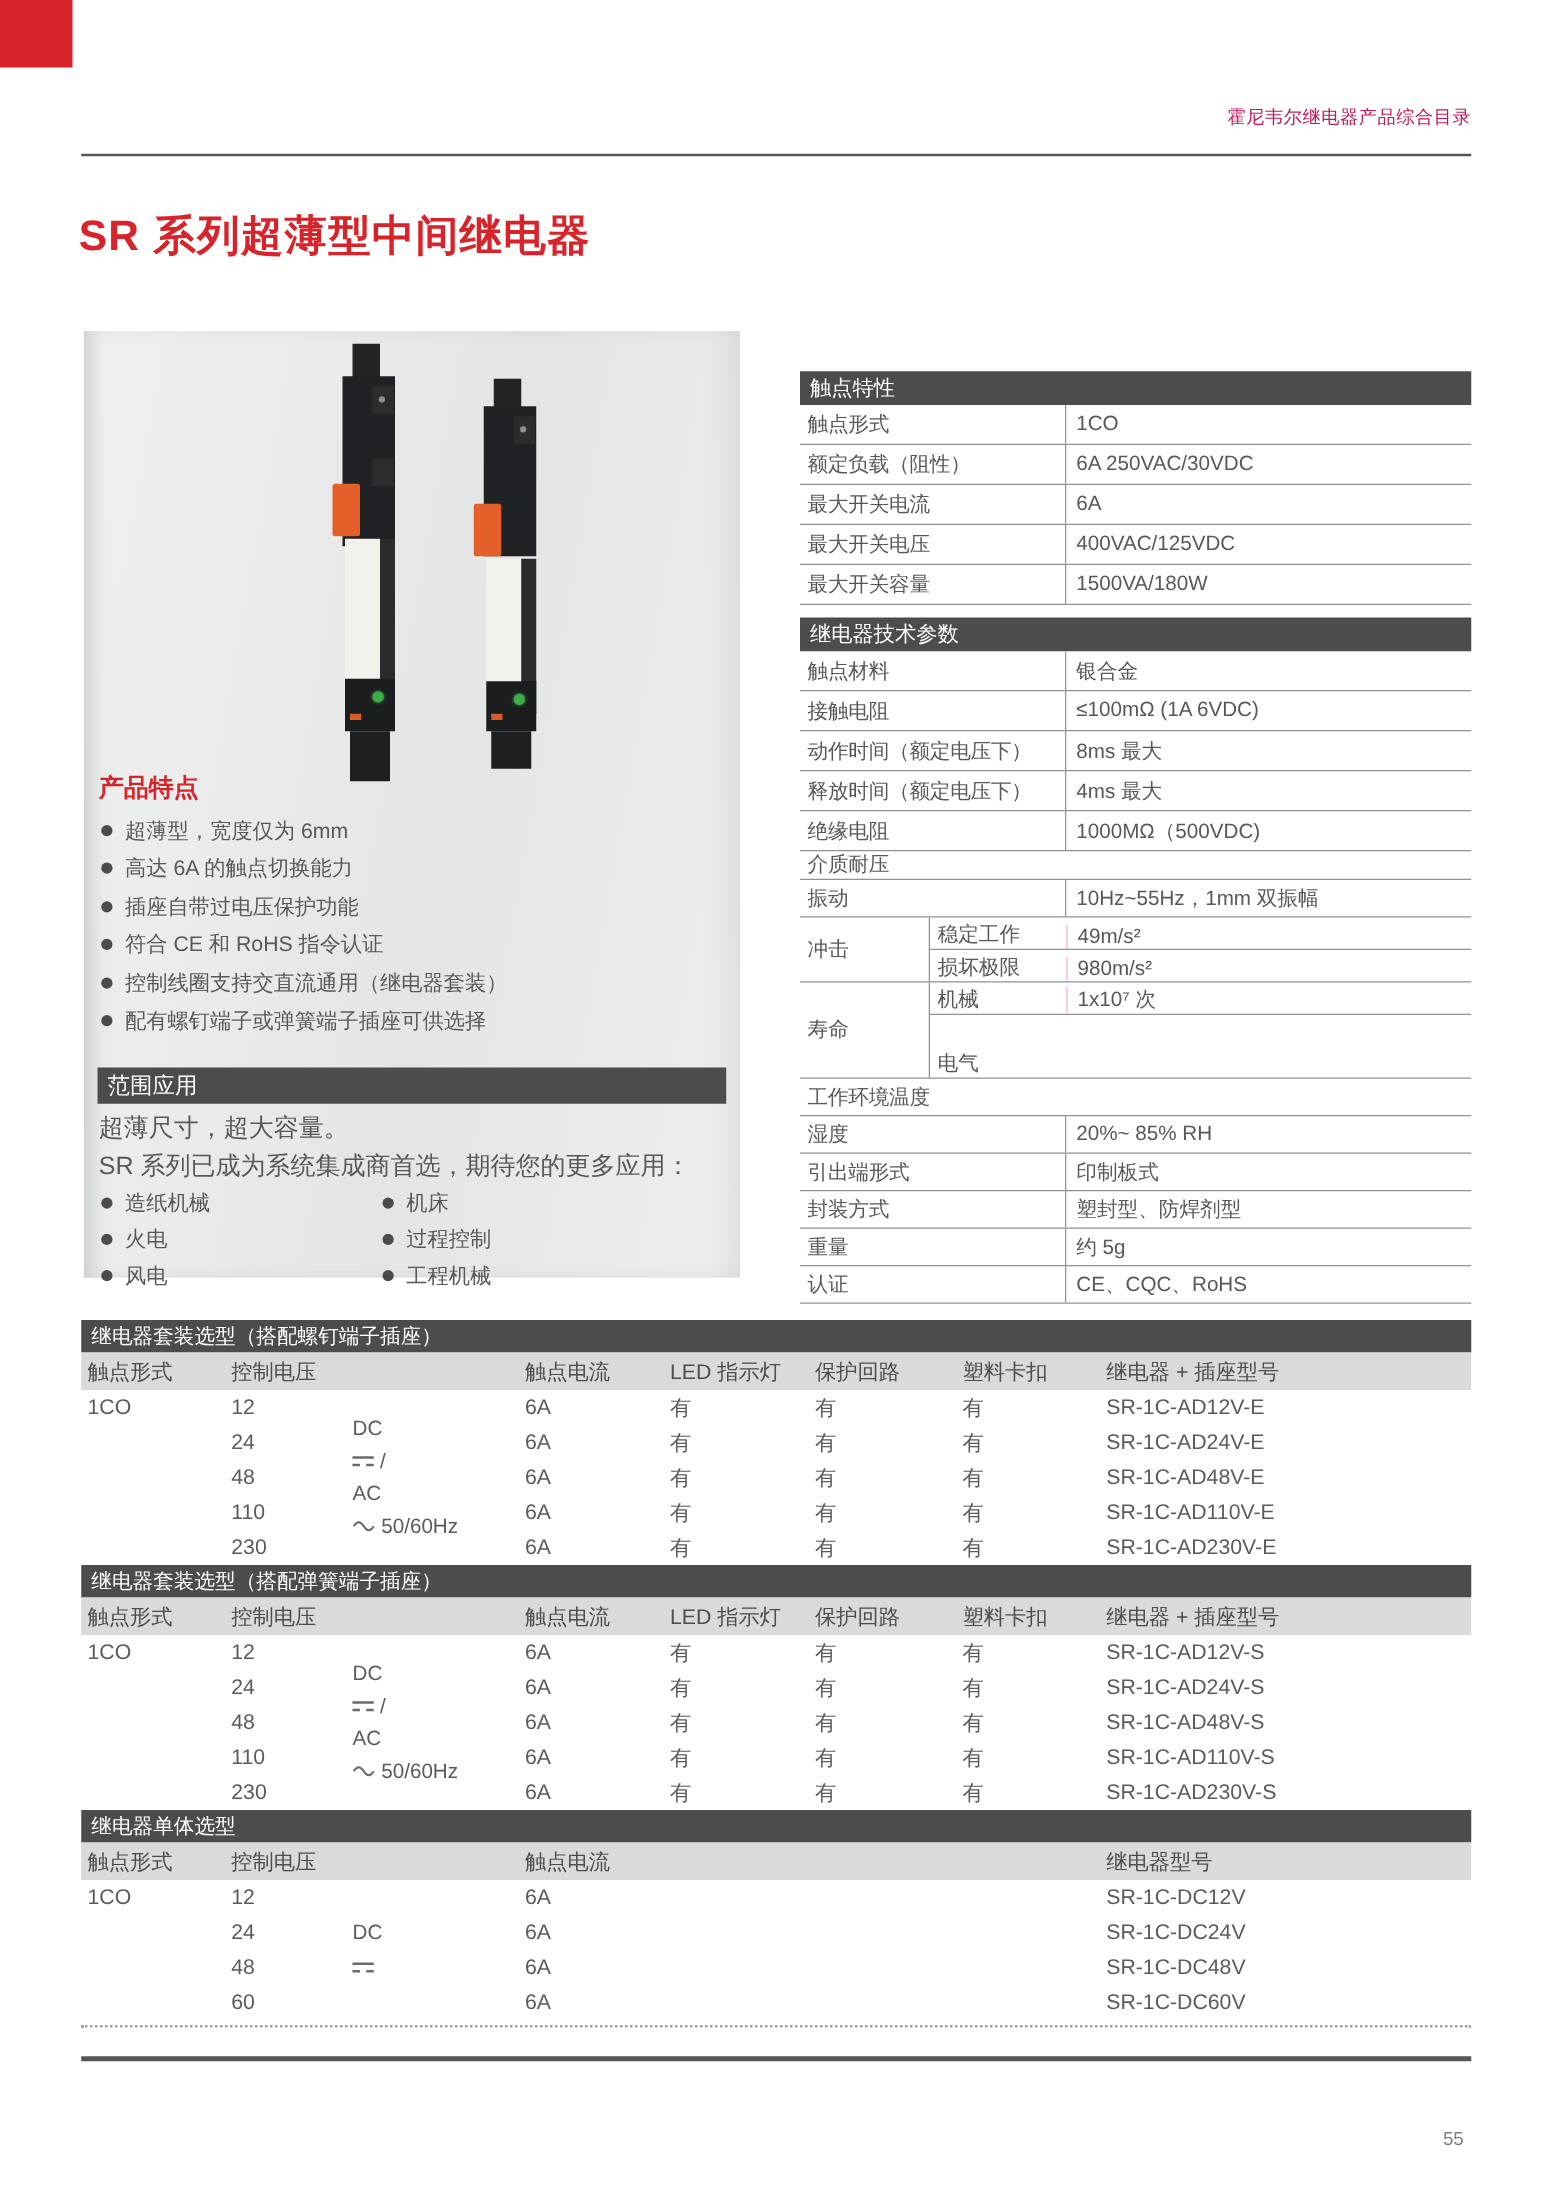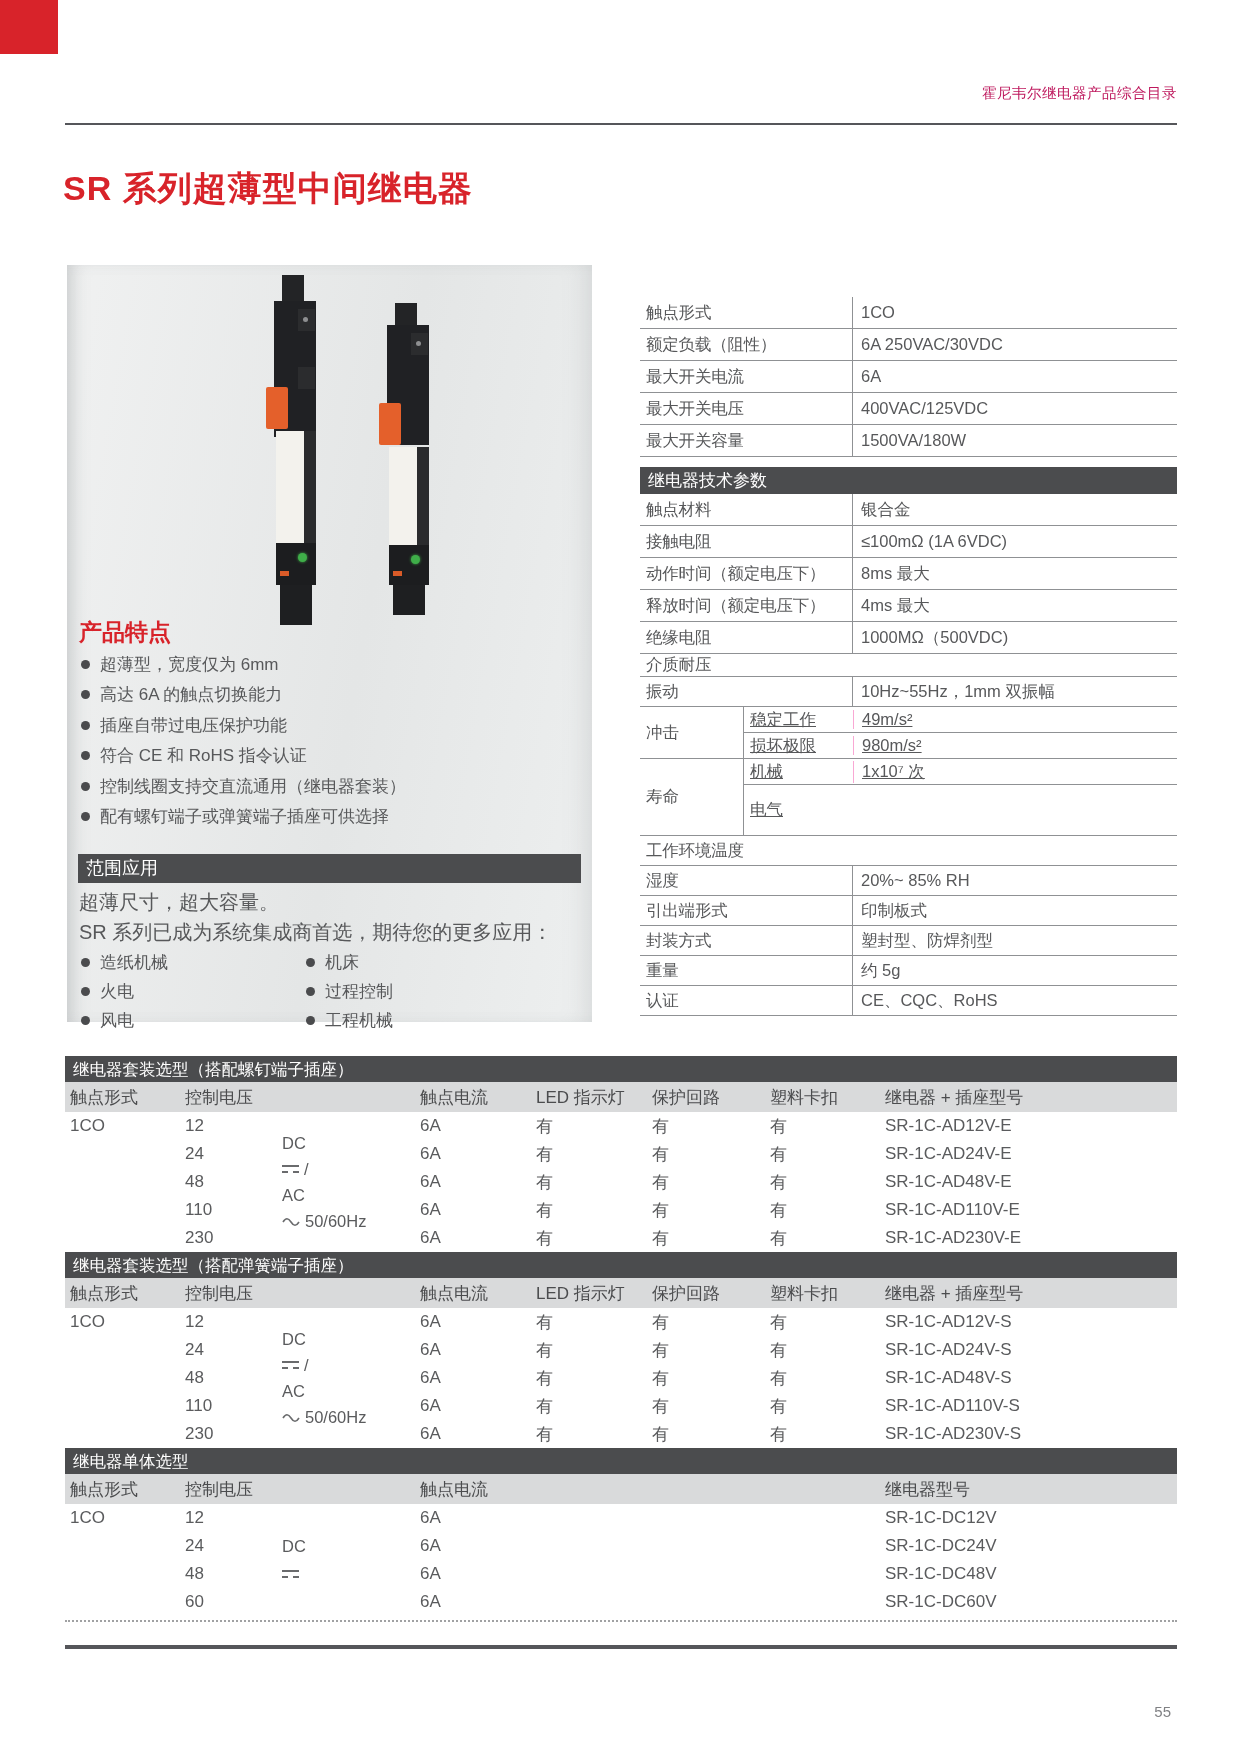--- a/index.html
+++ b/index.html
@@ -12,21 +12,21 @@
   .hdr{position:absolute;top:84px;right:64px;font-size:14.5px;color:#be185d;letter-spacing:.5px;}
   .rule-top{position:absolute;top:123px;left:65px;width:1112px;height:2px;background:#55565a;}
   .title{position:absolute;top:166px;left:63px;margin:0;font-size:34px;font-weight:bold;color:#d8232a;letter-spacing:1px;}
 
   
   .panel{
     position:absolute;left:67px;top:265px;width:525px;height:757px;
     background:linear-gradient(100deg,#f0f1f1 0%,#e4e6e6 55%,#edefef 100%);
     box-shadow:inset 14px 0 18px -10px rgba(120,125,128,.35), inset -20px 0 24px -16px rgba(140,145,148,.25);
   }
-  .feat-head{position:absolute;left:12px;top:352px;font-size:23px;font-weight:bold;color:#d8232a;}
+  .feat-head{position:absolute;left:12px;top:352px;font-size:20px;font-weight:bold;color:#d8232a;}
   .feat-list{position:absolute;left:12px;top:384px;margin:0;padding:0;list-style:none;}
   .feat-list li{display:flex;align-items:center;height:30.5px;font-size:17px;color:#57585a;}
   .dot{width:9px;height:9px;border-radius:50%;background:#4a4b4d;margin:0 10px 0 2px;flex:0 0 9px;}
   .app-bar{position:absolute;left:11px;top:589px;width:495px;height:29px;background:#4b4c4e;color:#fff;
            font-size:18px;line-height:29px;padding-left:8px;}
   .app-line{position:absolute;left:12px;font-size:20px;color:#57585a;white-space:nowrap;}
   .app-cols{position:absolute;left:12px;top:683px;width:480px;}
   .app-row{display:flex;height:29px;align-items:center;}
   .app-cell{display:flex;align-items:center;width:225px;font-size:17px;color:#57585a;}
 
@@ -51,21 +51,21 @@
   .trow{display:flex;border-bottom:1px solid #8f9194;align-items:stretch;font-size:16.5px;color:#57585a;}
   .h31{height:31px;}
   .h29{height:29px;}
   .lab{flex:0 0 206px;padding-left:6px;display:flex;align-items:center;white-space:nowrap;letter-spacing:-.2px;}
   .val{flex:1;border-left:1px solid #8f9194;padding-left:8px;display:flex;align-items:center;white-space:nowrap;}
   .valstack{flex:1;border-left:1px solid #8f9194;display:flex;flex-direction:column;}
   .vline{height:29px;display:flex;align-items:center;padding-left:8px;white-space:nowrap;}
   .bt{border-top:1px solid #8f9194;}
   .mainlab{flex:0 0 97px;padding-left:6px;display:flex;align-items:center;font-family:Liberation Serif, serif;}
   .substack{flex:1;display:flex;flex-direction:column;border-left:1px solid #8f9194;}
-  .srow{display:flex;height:25px;align-items:center;text-decoration:underline;}
+  .srow{display:flex;height:25px;align-items:flex-end;}
   .slab{flex:0 0 103px;padding-left:6px;display:flex;align-items:center;}
   .sval{flex:1;border-left:1px solid #f9a8d4;padding-left:8px;display:flex;align-items:center;white-space:nowrap;}
   .sval.colstack{flex-direction:column;padding:0;align-items:stretch;}
   .eline{height:25px;display:flex;align-items:center;padding-left:6px;font-size:13.5px;white-space:nowrap;letter-spacing:-.2px;}
   .gap12{height:10px;}
 
   
   .sel{position:absolute;left:65px;top:1056px;width:1112px;}
   .selbar{height:26px;background:#4b4c4e;color:#fff;font-size:16.5px;line-height:26px;padding-left:8px;}
   .selhdr{display:grid;grid-template-columns:115px 235px 116px 116px 118px 115px 1fr;height:30px;background:#d9dadb;
@@ -192,20 +192,21 @@
         <div class="app-cell">
             <span class="dot"></span>
             <span>工程机械</span>
           </div>
       </div>
     </div>
   </div>
 
   <div class="right-col">
 
+    <div class="tbar">触点特性</div>
     <div class="trow h31">
       <div class="lab">触点形式</div>
       <div class="val">1CO</div>
     </div>
     <div class="trow h31">
       <div class="lab">额定负载（阻性）</div>
       <div class="val">6A 250VAC/30VDC</div>
     </div>
     <div class="trow h31">
       <div class="lab">最大开关电流</div>

